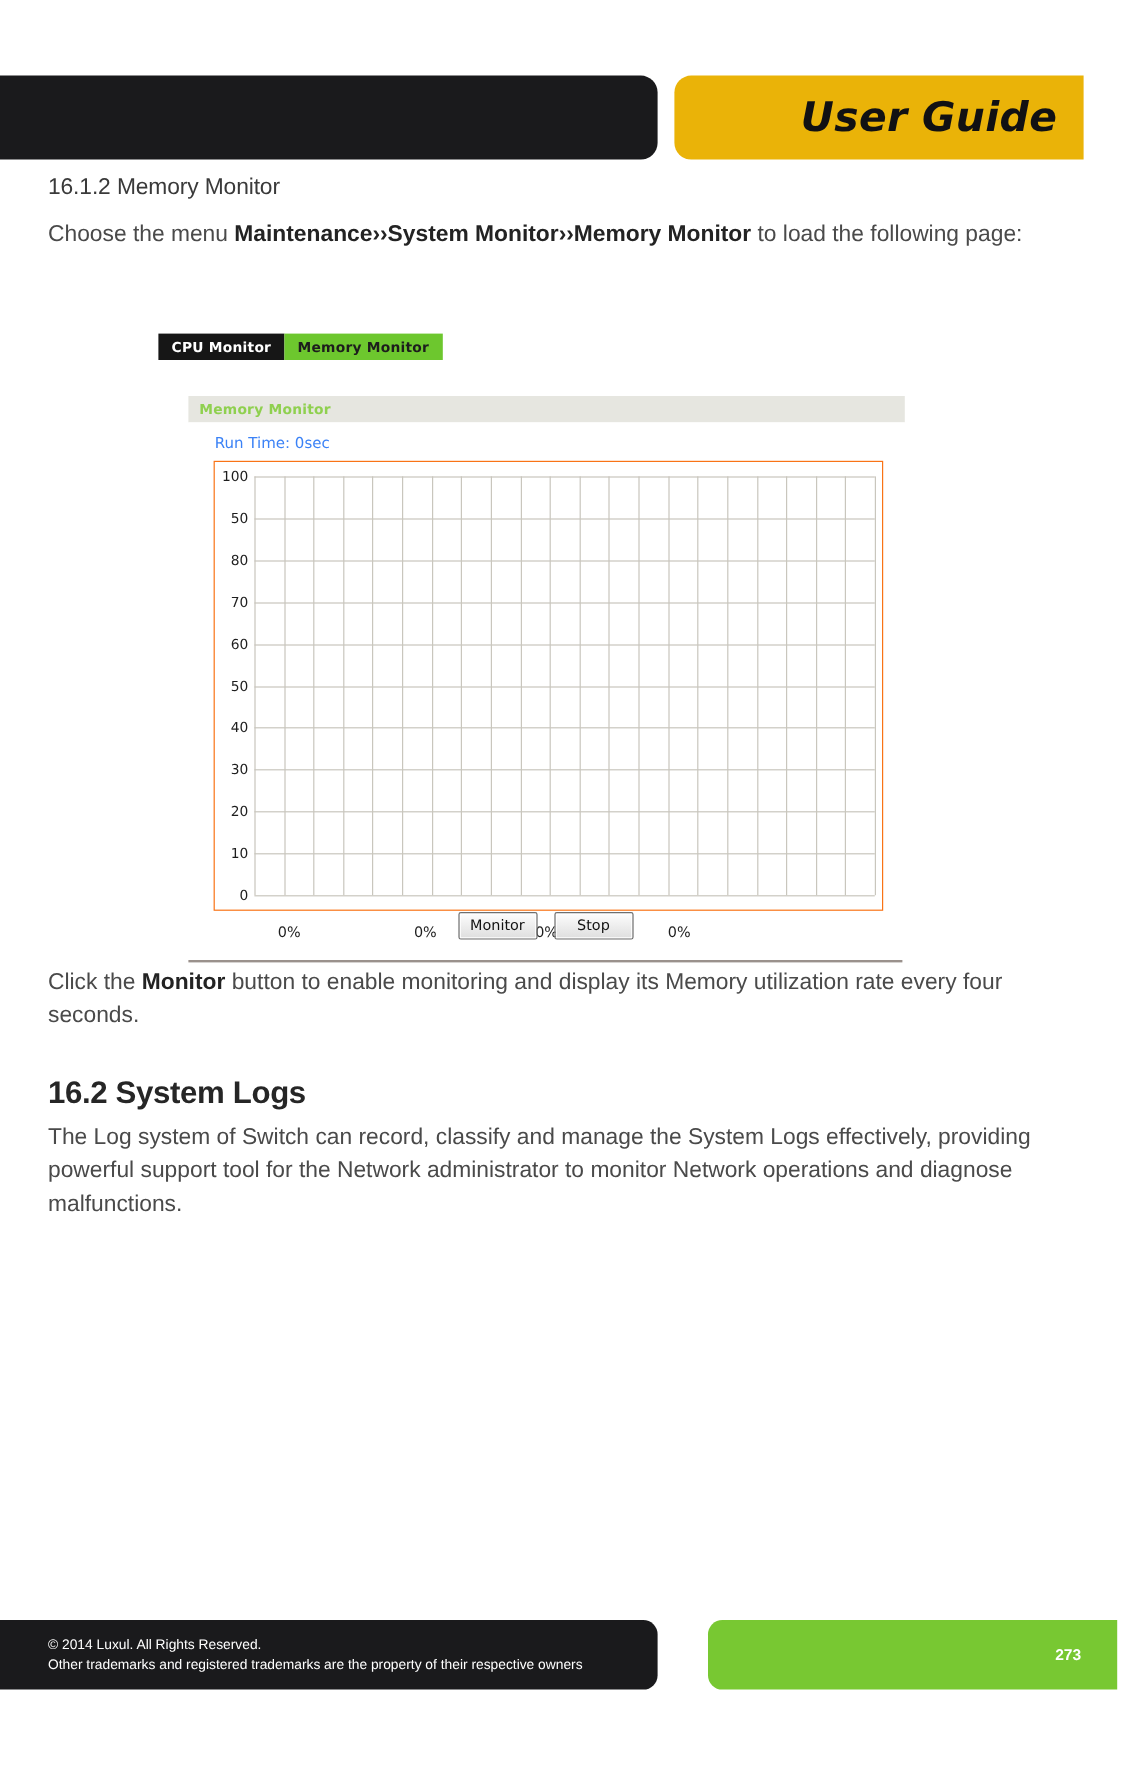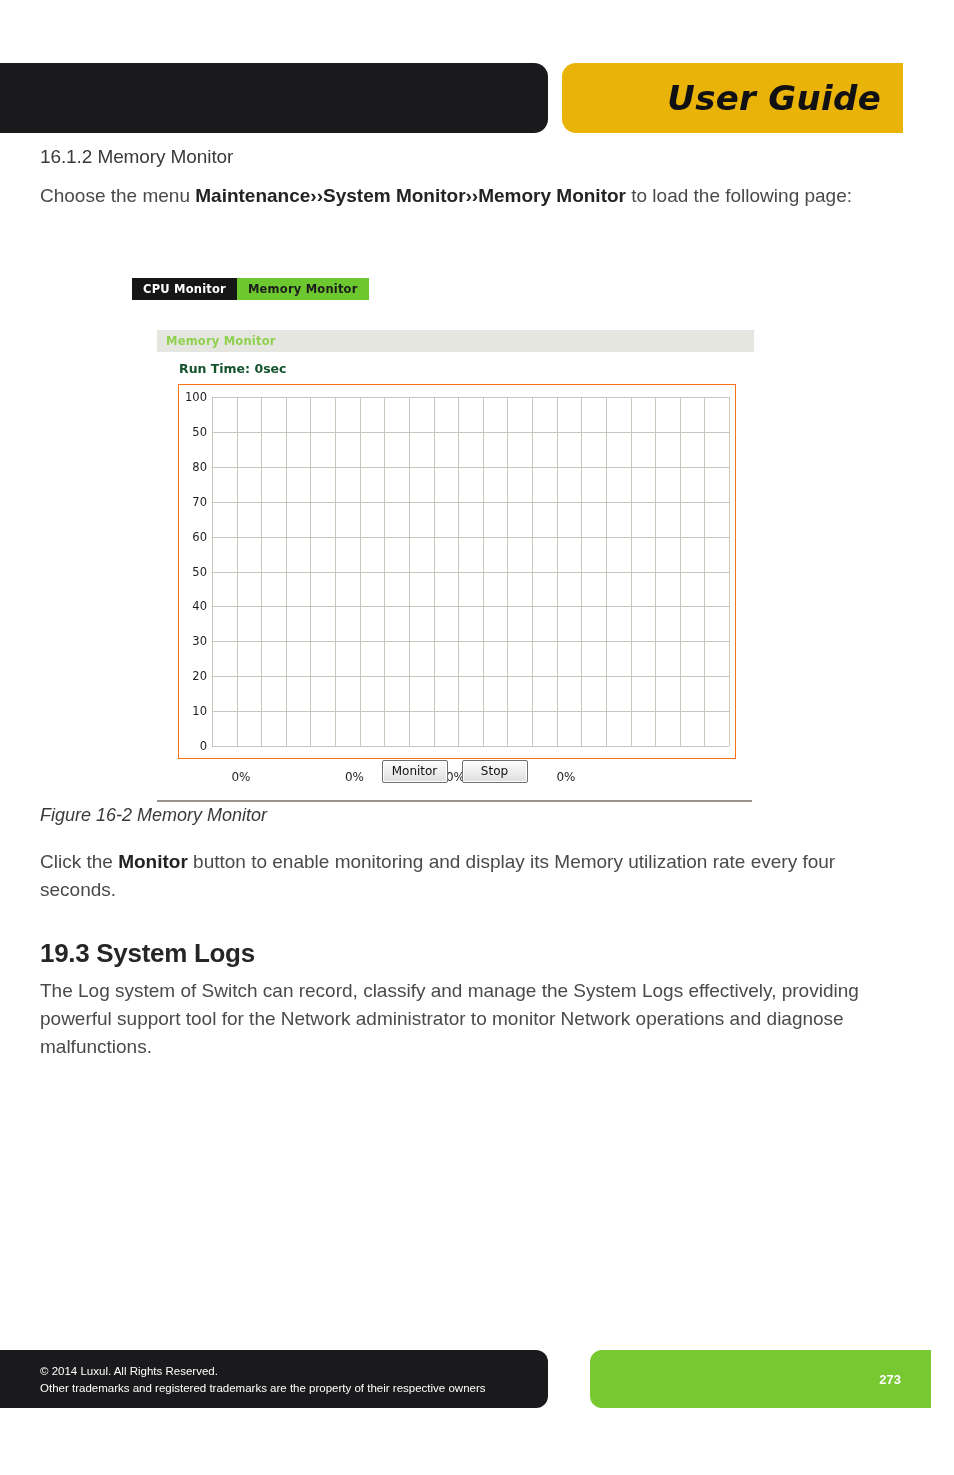--- a/index.html
+++ b/index.html
@@ -142,22 +142,22 @@
     color: #8fd04f;
     letter-spacing: 0.2px;
   }
   #panel-body {
     background: #ffffff;
     padding: 9px 18px 10px 21px;
   }
   #runtime {
     font-family: "DejaVu Sans", sans-serif;
     font-size: 12.5px;
-    font-weight: bold;
-    color: #14532d;
+    font-weight: normal;
+    color: #3b82f6;
     margin: 0 0 8px 1px;
   }
 
   
   #chart-box {
     position: relative;
     border: 1px solid #f97316;
     background: #ffffff;
     height: 375px;
     box-sizing: border-box;
@@ -402,23 +402,22 @@
 
   <div id="btnrow" style="position:absolute; left:25px; top:472px; width:595px;">
     <div class="btn">Monitor</div>
     <div class="btn">Stop</div>
   </div>
 
   <div id="figure-sep"></div>
 </div>
 
 <div style="position:absolute; left:40px; top:805px; width:874px;">
-  <div class="caption">Figure 16-2 Memory Monitor</div>
   <div class="para"><span>Click the </span><b>Monitor</b><span> button to enable monitoring and display its Memory utilization rate every four seconds.</span></div>
-  <div class="h2">19.3 System Logs</div>
+  <div class="h2">16.2 System Logs</div>
   <div class="para">The Log system of Switch can record, classify and manage the System Logs effectively, providing powerful support tool for the Network administrator to monitor Network operations and diagnose malfunctions.</div>
 </div>
 
 <div id="footer-band">
   <div id="footer-black">
     <div class="foot-line" id="foot-copy">© 2014  Luxul. All Rights Reserved.</div>
     <div class="foot-line" id="foot-trademark">Other trademarks and registered trademarks are the property of their respective owners</div>
   </div>
   <div id="footer-green">
     <div id="page-number">273</div>

